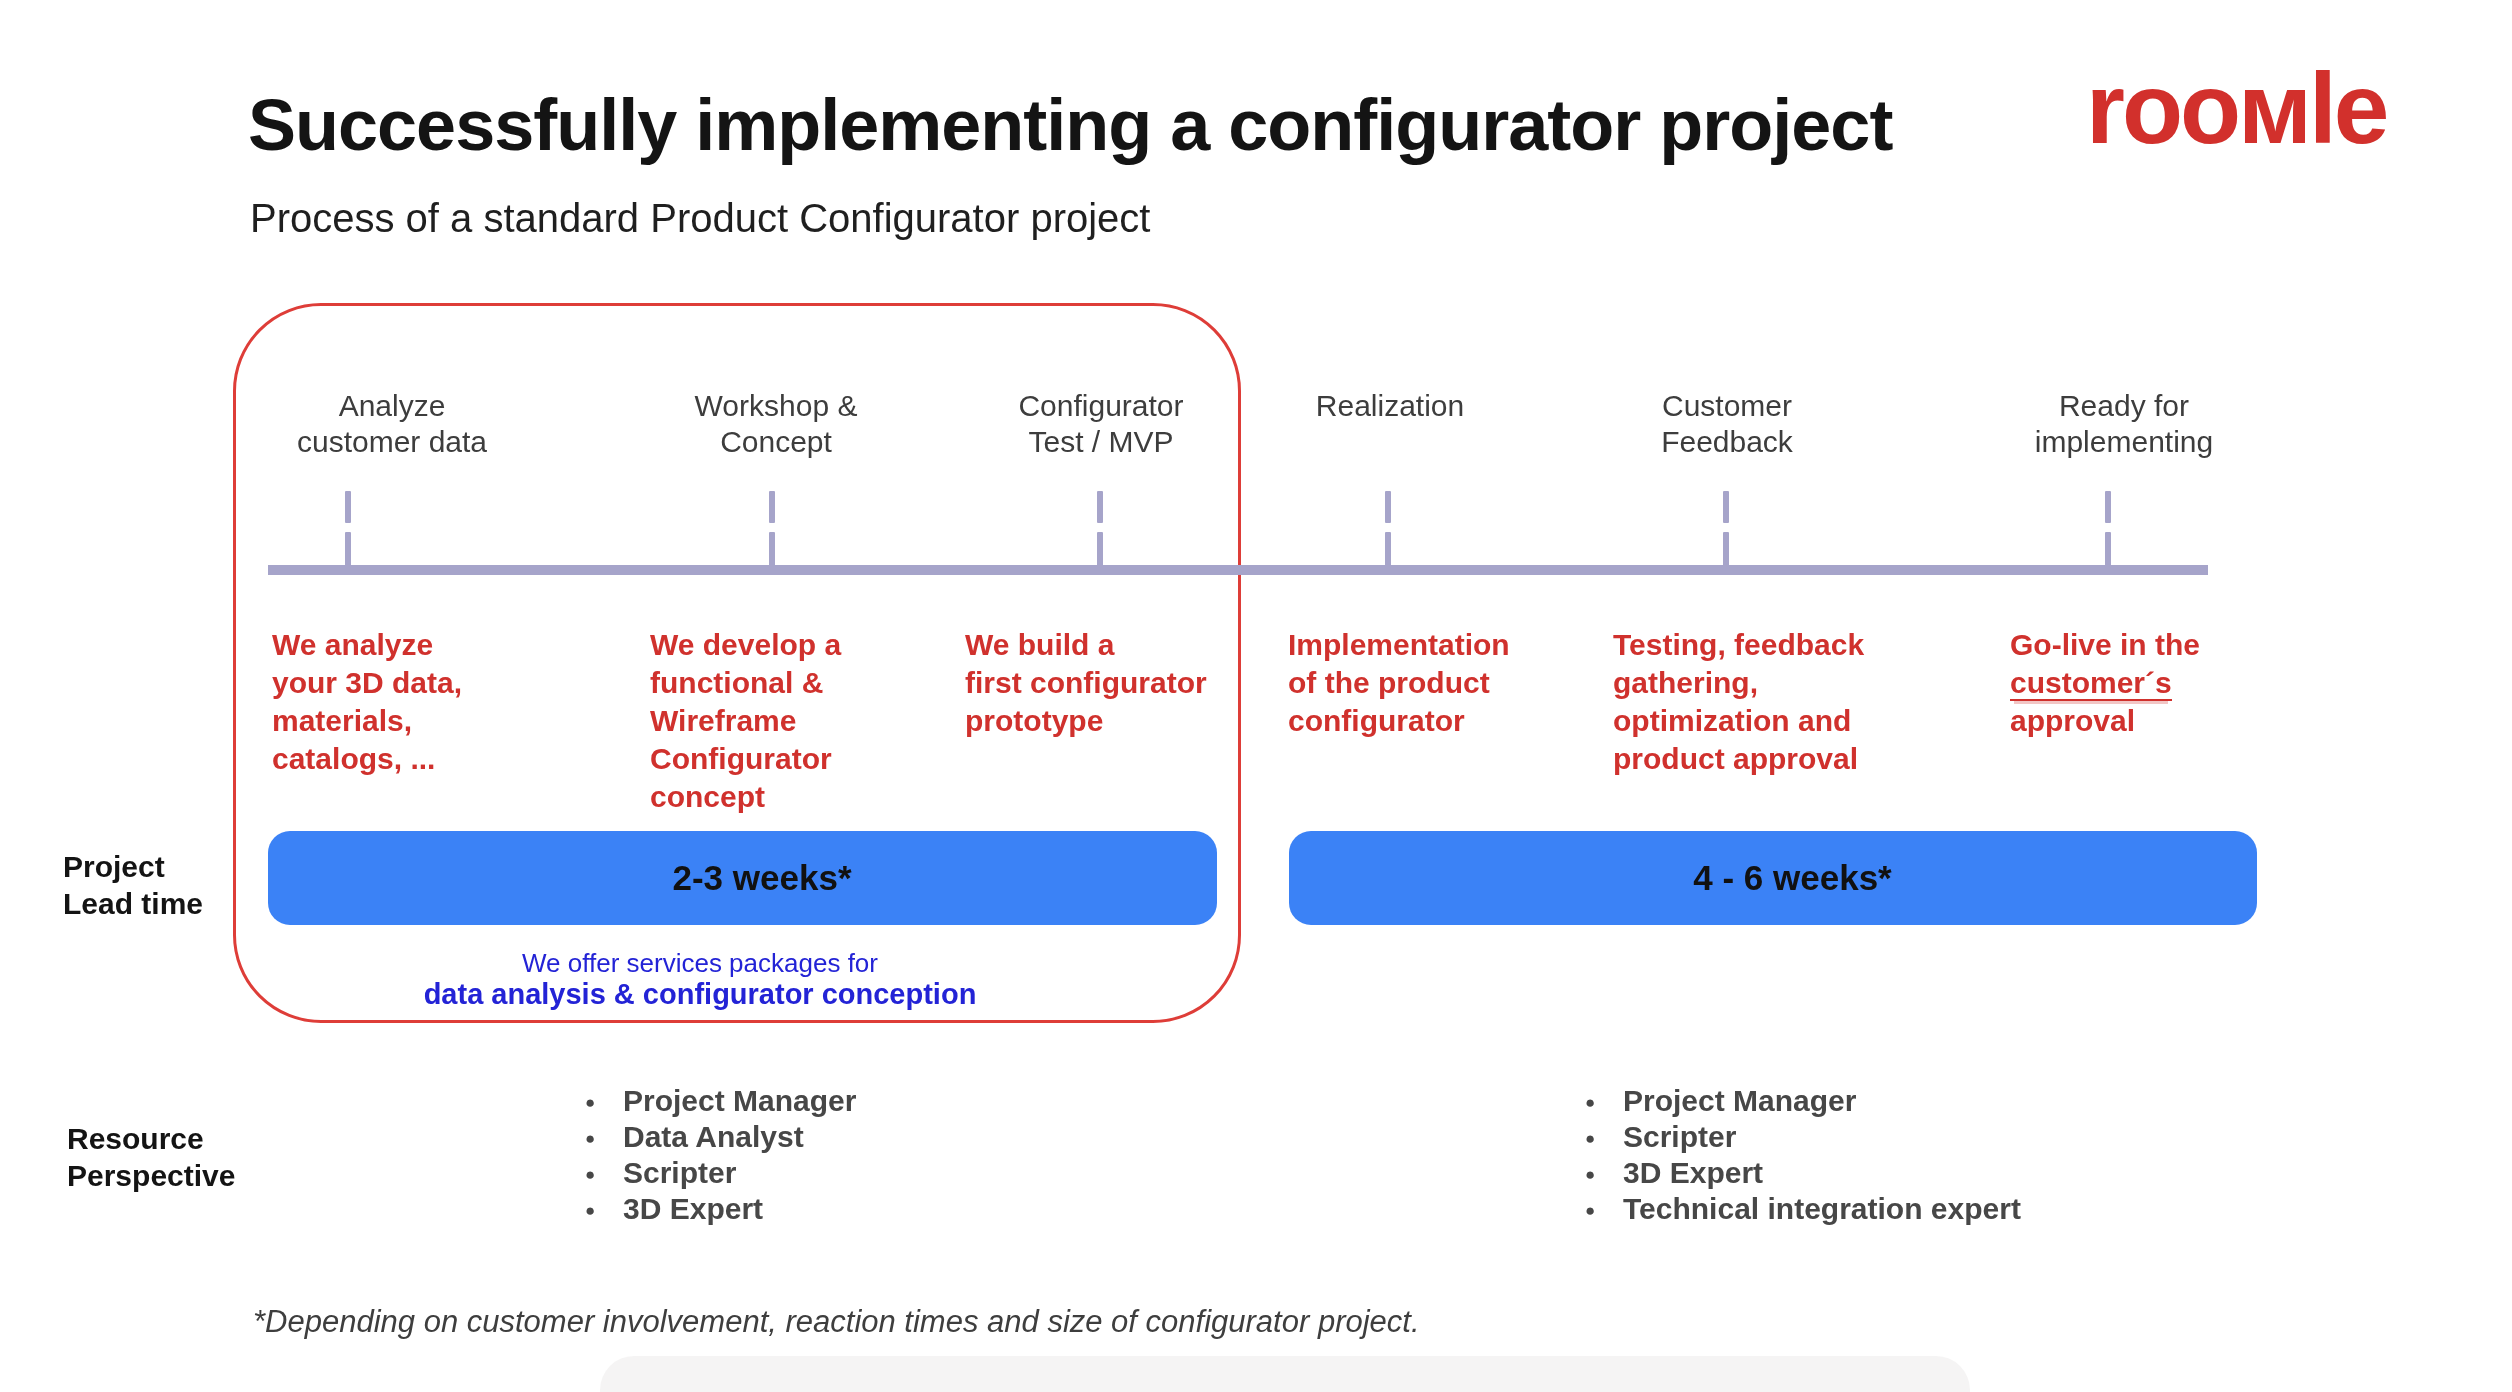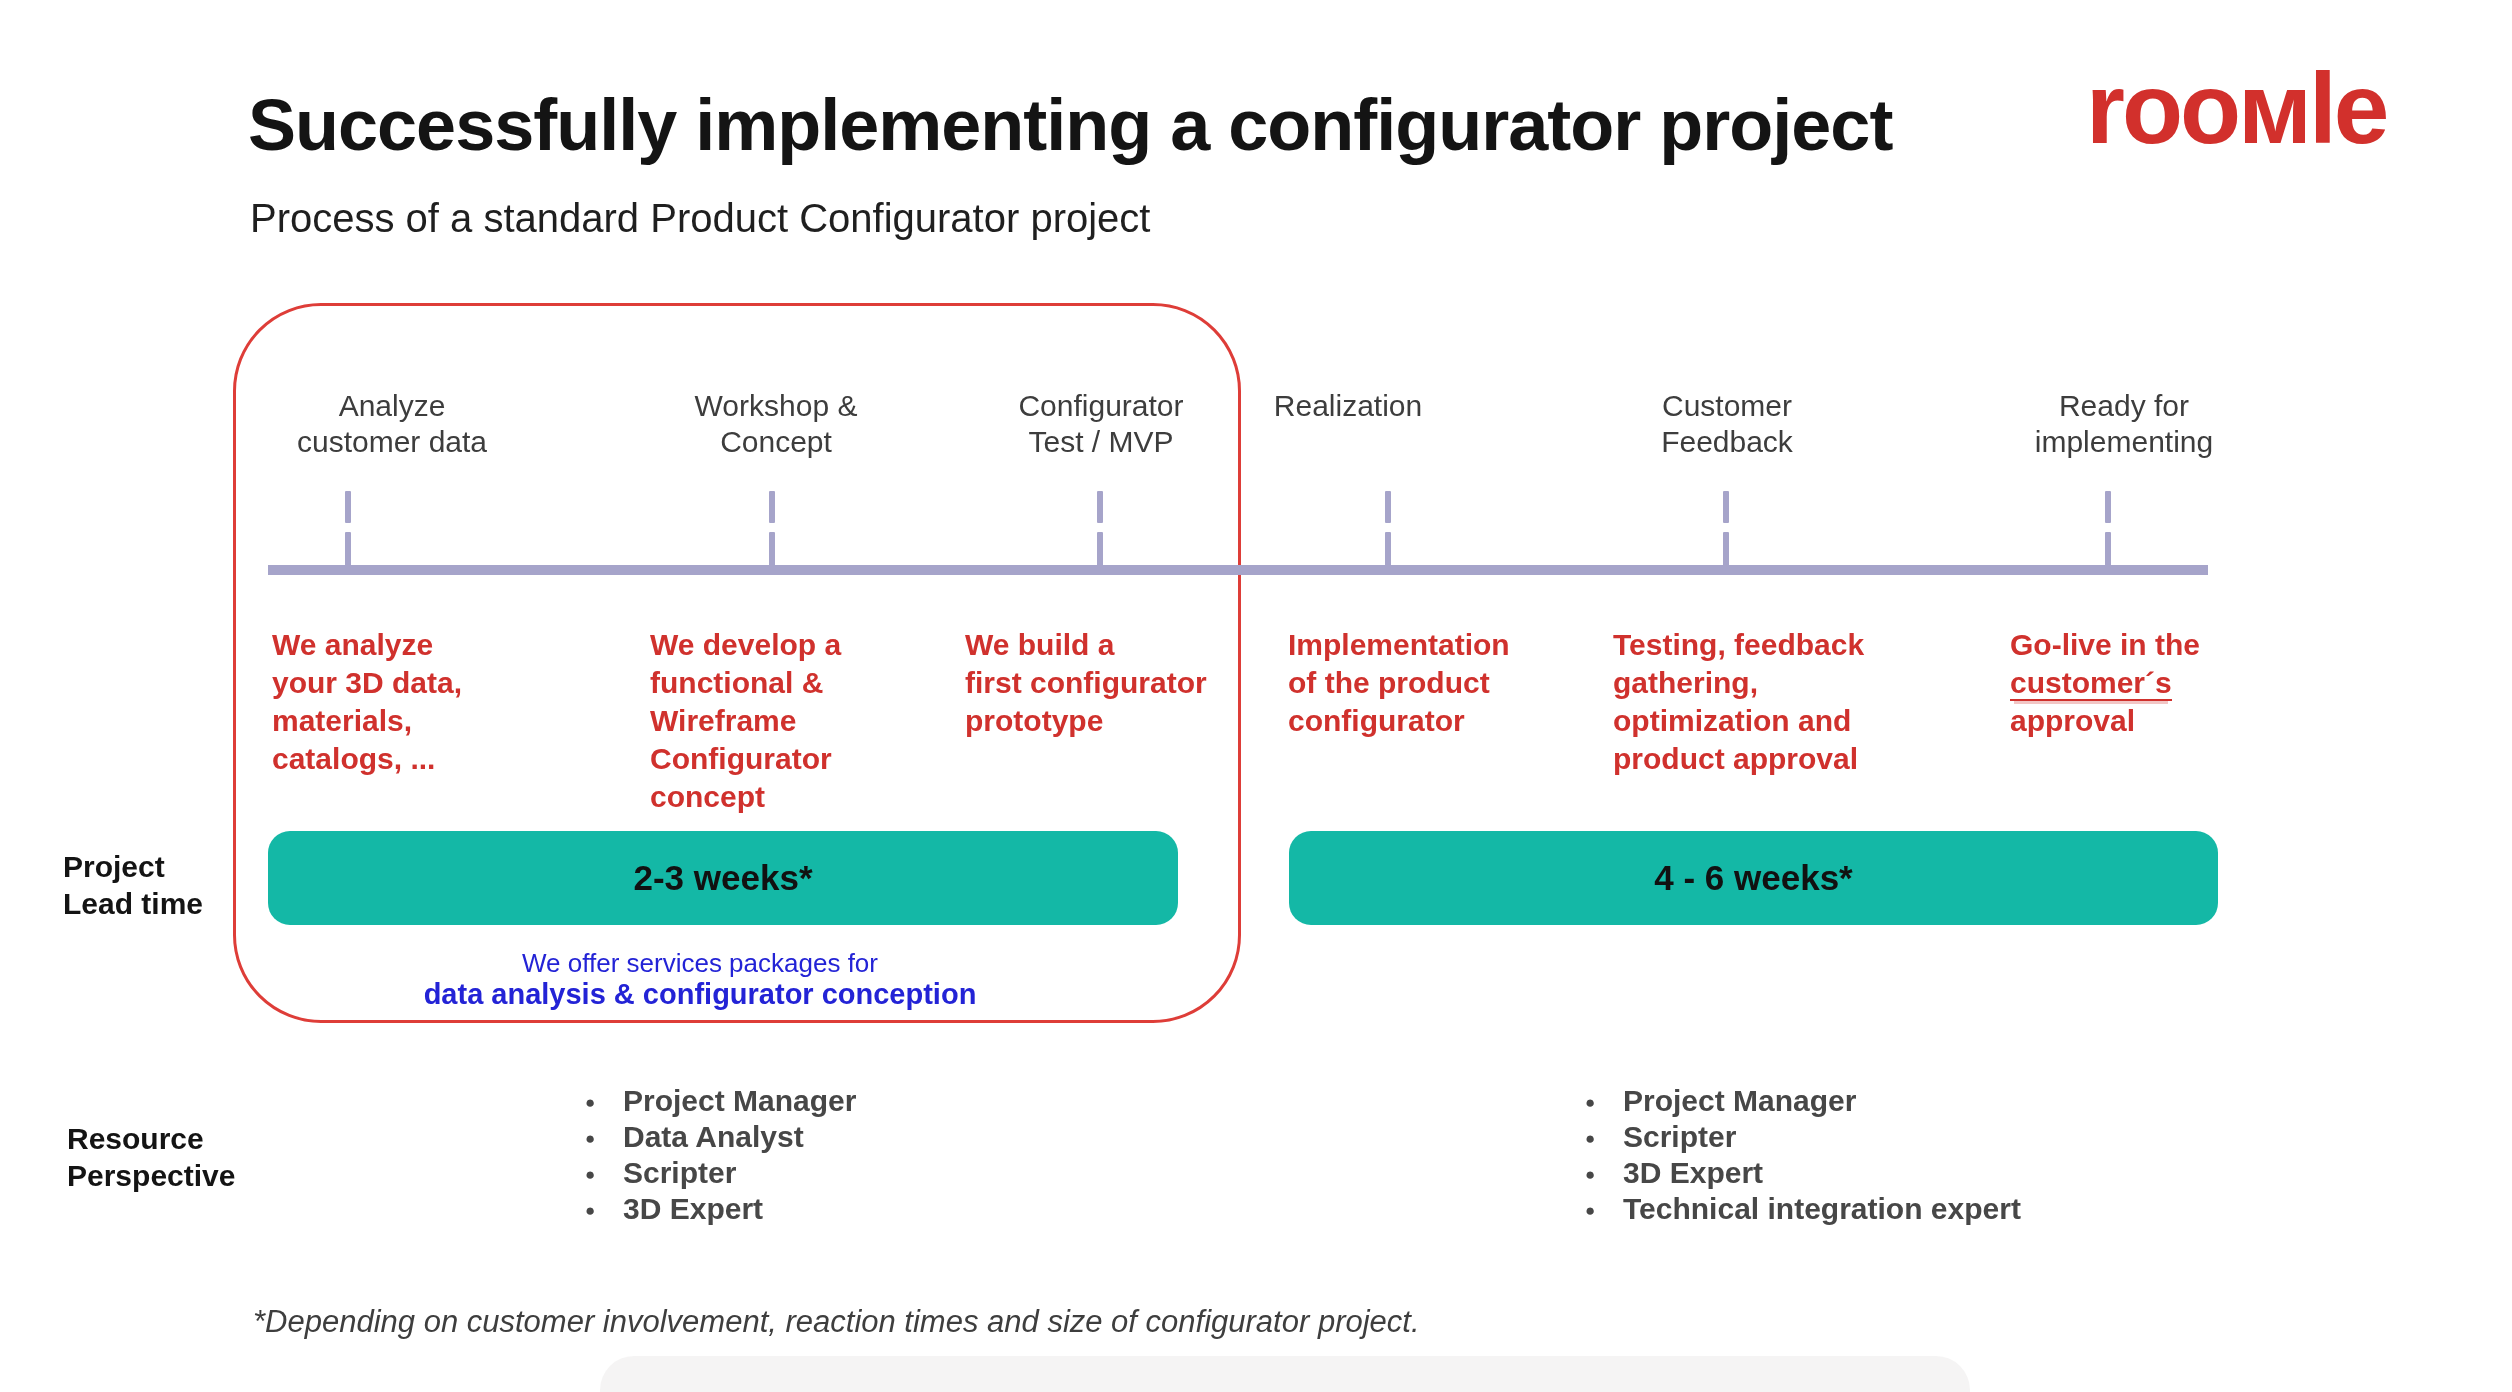--- a/index.html
+++ b/index.html
@@ -30,23 +30,23 @@
     top:626px;font-size:30px;line-height:38px;font-weight:700;color:#d0312d;white-space:pre;
   }
   .underline-word{
     border-bottom:2.5px solid currentColor;
     box-shadow:0 7px 0 -4px rgba(208,49,45,0.28);
   }
   .row-label{
     font-size:30px;line-height:37px;font-weight:700;color:#141414;white-space:pre;
   }
   .lead-bar{
-    top:831px;height:94px;background:#14b8a6;border-radius:22px;
+    top:831px;height:94px;background:#3b82f6;border-radius:22px;
     display:flex;align-items:center;justify-content:center;
-    font-size:35px;font-weight:700;color:#111;
+    font-size:35px;font-weight:700;color:#111;padding-left:39px;
   }
   .offer-note{
     left:420px;top:948px;width:560px;text-align:center;color:#2323d6;
     font-size:26px;line-height:31px;
   }
   .offer-note .line2{font-weight:700;font-size:29px;}
   .res-list{display:flex;flex-direction:column;}
   .res-item{display:flex;align-items:baseline;height:36px;}
   .res-bullet{width:38px;font-size:17px;color:#474747;position:relative;top:-3px;}
   .res-text{font-size:30px;font-weight:600;color:#474747;white-space:nowrap;}
@@ -67,21 +67,21 @@
   <div class="abs logo">rooмle</div>
 
   <div class="abs red-box"></div>
 
   <div class="abs phase-label" style="left:220px;">Analyze
 customer data</div>
   <div class="abs phase-label" style="left:604px;">Workshop &amp;
 Concept</div>
   <div class="abs phase-label" style="left:929px;">Configurator
 Test / MVP</div>
-  <div class="abs phase-label" style="left:1176px;">Realization</div>
+  <div class="abs phase-label" style="left:1218px;">Realization</div>
   <div class="abs phase-label" style="left:1555px;">Customer
 Feedback</div>
   <div class="abs phase-label" style="left:1952px;">Ready for
 implementing</div>
 
   <div class="abs tick tick-upper" style="left:345px;"></div>
   <div class="abs tick tick-lower" style="left:345px;"></div>
   <div class="abs tick tick-upper" style="left:769px;"></div>
   <div class="abs tick tick-lower" style="left:769px;"></div>
   <div class="abs tick tick-upper" style="left:1097px;"></div>

